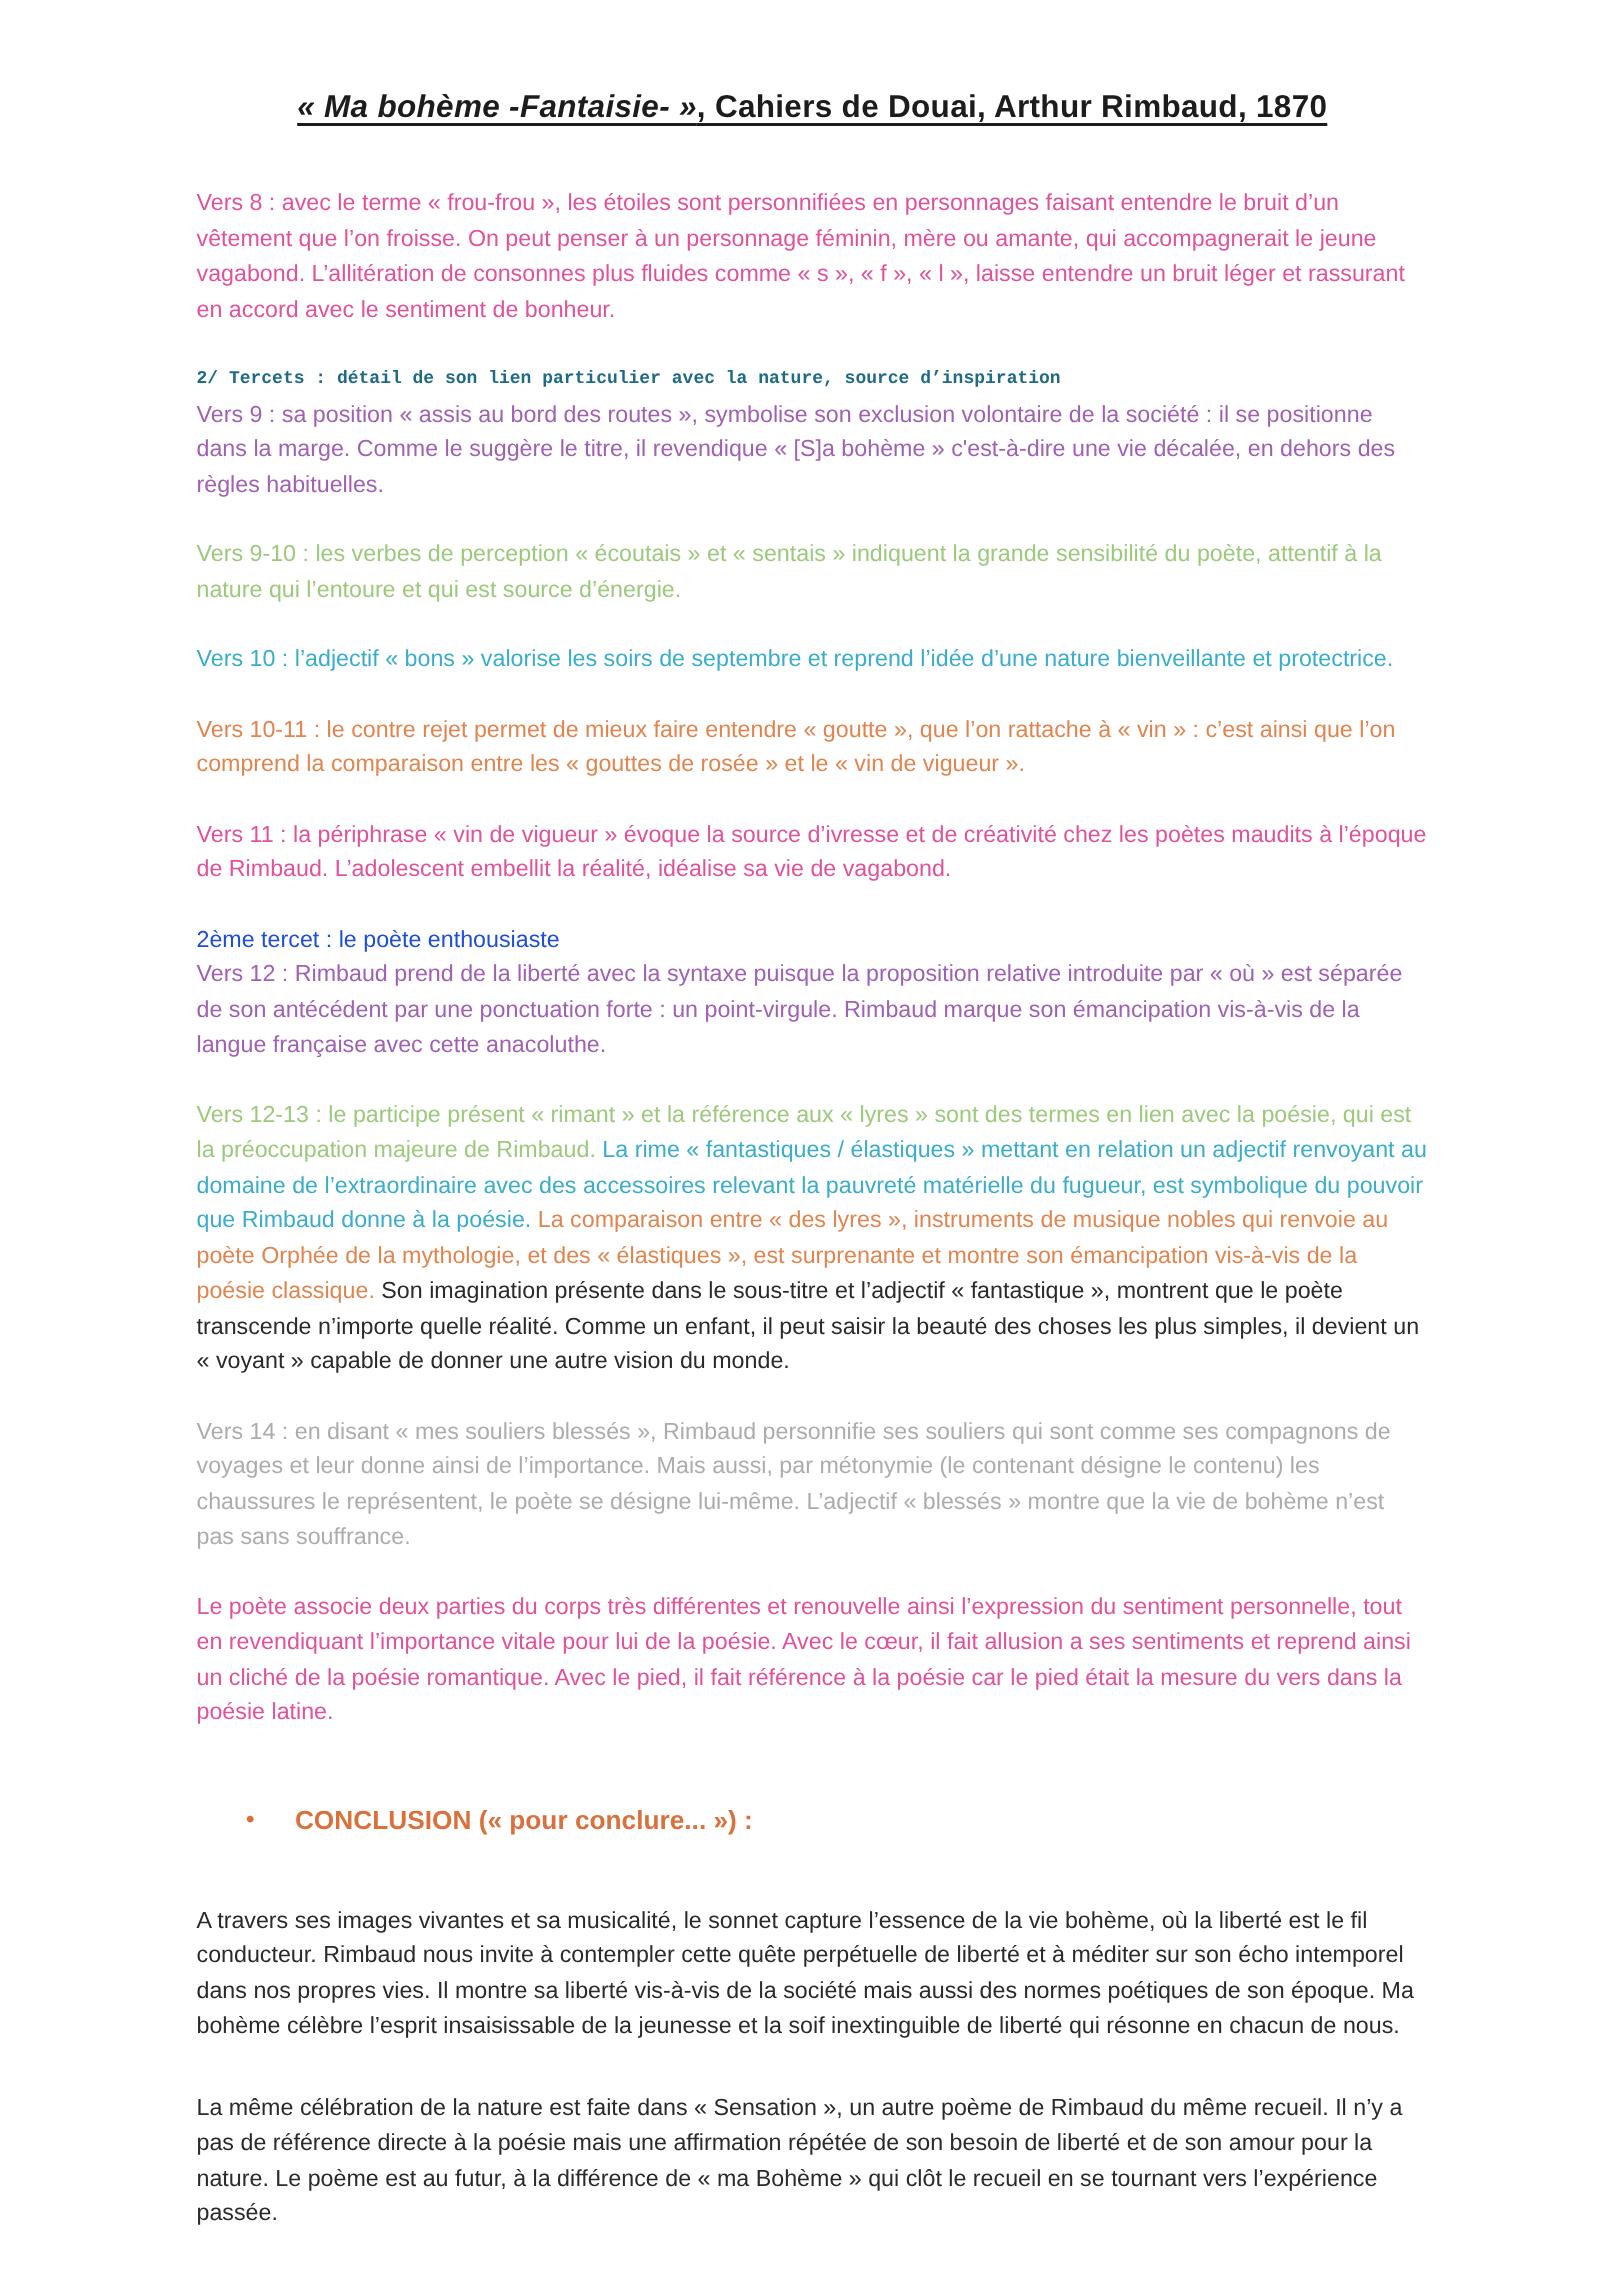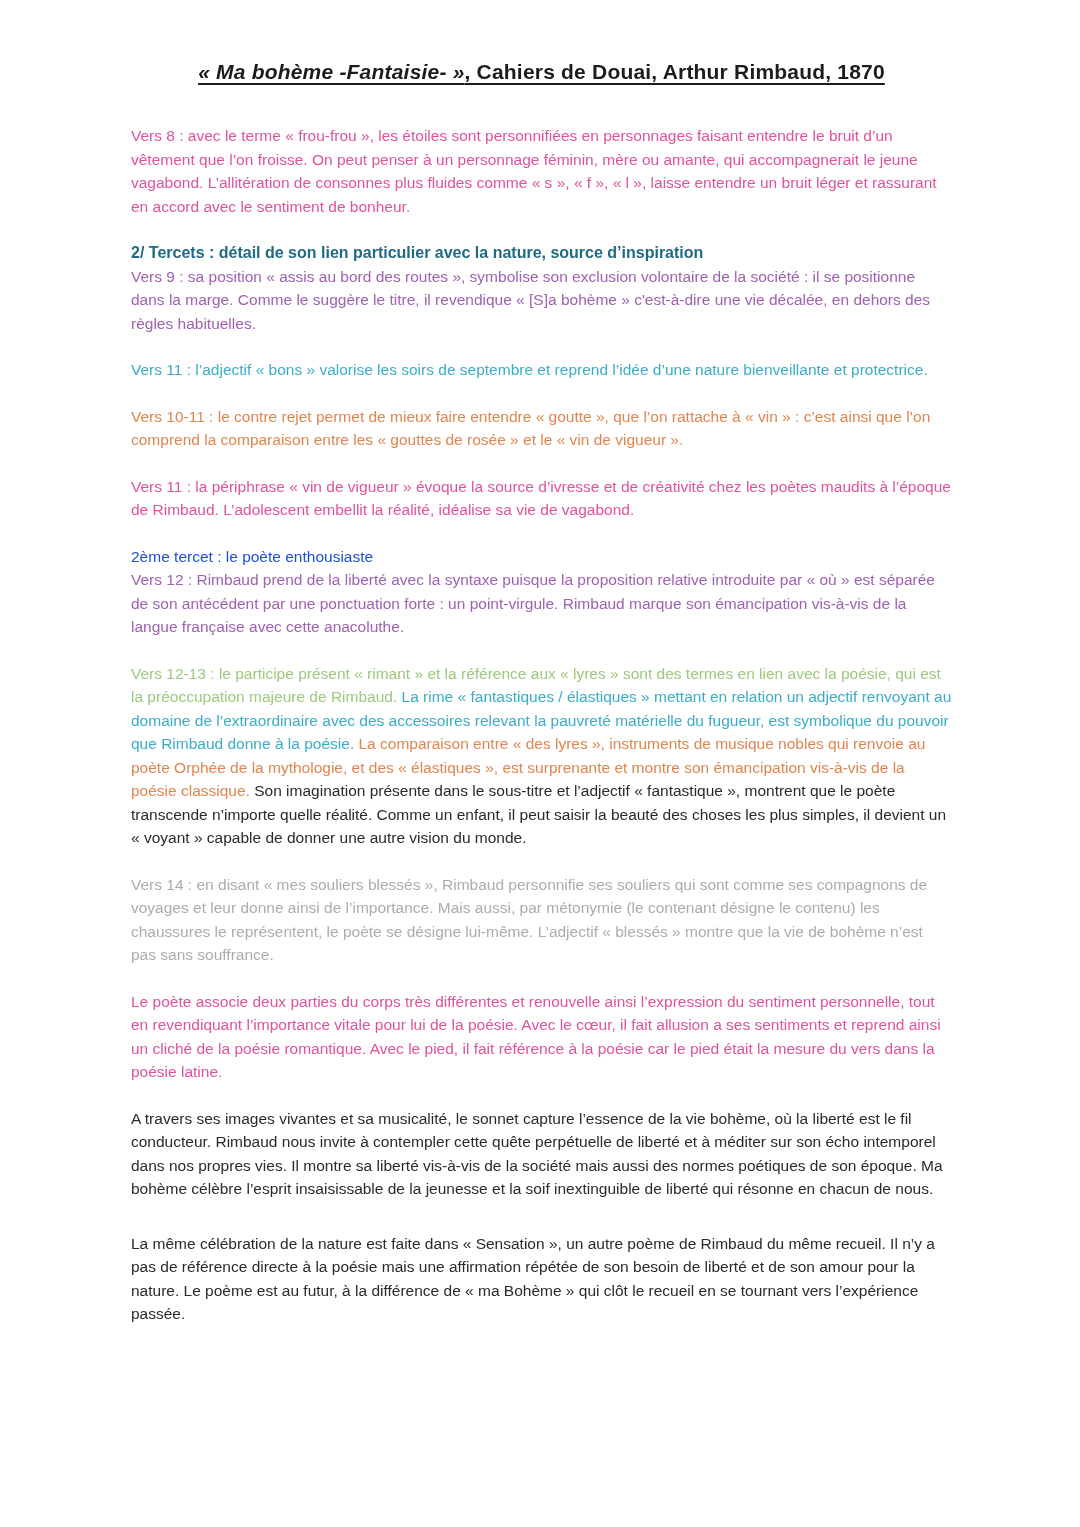--- a/index.html
+++ b/index.html
@@ -35,21 +35,22 @@
   .block { margin: 0 0 23px 0; }
   .block p {
     margin: 0;
     font-size: 15.5px;
     line-height: 23.5px;
     color: #2a2a2a;
     text-align: left;
   }
   .block p.style-h2 {
     font-weight: 700;
-    font-size: 16px;
+    font-size: 12px;
+    font-family: Liberation Mono, monospace;
   }
   .block p.style-bullet-h {
     font-weight: 700;
     font-size: 17.5px;
     line-height: 24px;
     padding-left: 33px;
   }
   .bullet {
     display: inline-block;
     margin-right: 27px;
@@ -65,42 +66,48 @@
 <div class="page">
   <h1 class="title"><span class="title-underline"><span class="title-quoted">« Ma bohème -Fantaisie- »</span><span>, Cahiers de Douai, Arthur Rimbaud, 1870</span></span></h1>
   <main id="doc-body">
       <div class="block" data-block-id="vers-8">
         <p class="style-p"><span style="color: rgb(224, 82, 156);">Vers 8 : avec le terme « frou-frou », les étoiles sont personnifiées en personnages faisant entendre le bruit d’un vêtement que l’on froisse. On peut penser à un personnage féminin, mère ou amante, qui accompagnerait le jeune vagabond. L’allitération de consonnes plus fluides comme « s », « f », « l », laisse entendre un bruit léger et rassurant en accord avec le sentiment de bonheur.</span></p>
       </div>
       <div class="block" data-block-id="tercets-section">
         <p class="style-h2"><span style="color: rgb(31, 106, 132);">2/ Tercets : détail de son lien particulier avec la nature, source d’inspiration</span></p>
         <p class="style-p"><span style="color: rgb(160, 97, 179);">Vers 9 : sa position « assis au bord des routes », symbolise son exclusion volontaire de la société : il se positionne dans la marge. Comme le suggère le titre, il revendique « [S]a bohème » c'est-à-dire une vie décalée, en dehors des règles habituelles.</span></p>
       </div>
+      <div class="block" data-block-id="vers-9-10">
+        <p class="style-p"><span style="color: rgb(156, 201, 124);">Vers 9-10 : les verbes de perception « écoutais » et « sentais » indiquent la grande sensibilité du poète, attentif à la nature qui l’entoure et qui est source d’énergie.</span></p>
+      </div>
       <div class="block" data-block-id="vers-10">
-        <p class="style-p"><span style="color: rgb(58, 173, 203);">Vers 11 : l’adjectif « bons » valorise les soirs de septembre et reprend l’idée d’une nature bienveillante et protectrice.</span></p>
+        <p class="style-p"><span style="color: rgb(58, 173, 203);">Vers 10 : l’adjectif « bons » valorise les soirs de septembre et reprend l’idée d’une nature bienveillante et protectrice.</span></p>
       </div>
       <div class="block" data-block-id="vers-10-11">
         <p class="style-p"><span style="color: rgb(224, 133, 79);">Vers 10-11 : le contre rejet permet de mieux faire entendre « goutte », que l’on rattache à « vin » : c’est ainsi que l’on comprend la comparaison entre les « gouttes de rosée » et le « vin de vigueur ».</span></p>
       </div>
       <div class="block" data-block-id="vers-11">
         <p class="style-p"><span style="color: rgb(224, 82, 156);">Vers 11 : la périphrase « vin de vigueur » évoque la source d’ivresse et de créativité chez les poètes maudits à l’époque de Rimbaud. L’adolescent embellit la réalité, idéalise sa vie de vagabond.</span></p>
       </div>
       <div class="block" data-block-id="tercet-2">
         <p class="style-p"><span style="color: #1d4ed8;">2ème tercet : le poète enthousiaste</span></p>
         <p class="style-p"><span style="color: rgb(160, 97, 179);">Vers 12 : Rimbaud prend de la liberté avec la syntaxe puisque la proposition relative introduite par « où » est séparée de son antécédent par une ponctuation forte : un point-virgule. Rimbaud marque son émancipation vis-à-vis de la langue française avec cette anacoluthe.</span></p>
       </div>
       <div class="block" data-block-id="vers-12-13">
         <p class="style-p"><span style="color: rgb(156, 201, 124);">Vers 12-13 : le participe présent « rimant » et la référence aux « lyres » sont des termes en lien avec la poésie, qui est la préoccupation majeure de Rimbaud. </span><span style="color: rgb(58, 173, 203);">La rime « fantastiques / élastiques » mettant en relation un adjectif renvoyant au domaine de l’extraordinaire avec des accessoires relevant la pauvreté matérielle du fugueur, est symbolique du pouvoir que Rimbaud donne à la poésie. </span><span style="color: rgb(224, 133, 79);">La comparaison entre « des lyres », instruments de musique nobles qui renvoie au poète Orphée de la mythologie, et des « élastiques », est surprenante et montre son émancipation vis-à-vis de la poésie classique. </span><span style="color: rgb(42, 42, 42);">Son imagination présente dans le sous-titre et l’adjectif « fantastique », montrent que le poète transcende n’importe quelle réalité. Comme un enfant, il peut saisir la beauté des choses les plus simples, il devient un « voyant » capable de donner une autre vision du monde.</span></p>
       </div>
       <div class="block" data-block-id="vers-14">
         <p class="style-p"><span style="color: rgb(172, 172, 172);">Vers 14 : en disant « mes souliers blessés », Rimbaud personnifie ses souliers qui sont comme ses compagnons de voyages et leur donne ainsi de l’importance. Mais aussi, par métonymie (le contenant désigne le contenu) les chaussures le représentent, le poète se désigne lui-même. L’adjectif « blessés » montre que la vie de bohème n’est pas sans souffrance.</span></p>
       </div>
       <div class="block" data-block-id="coeur-pied">
         <p class="style-p"><span style="color: rgb(224, 82, 156);">Le poète associe deux parties du corps très différentes et renouvelle ainsi l’expression du sentiment personnelle, tout en revendiquant l’importance vitale pour lui de la poésie. Avec le cœur, il fait allusion a ses sentiments et reprend ainsi un cliché de la poésie romantique. Avec le pied, il fait référence à la poésie car le pied était la mesure du vers dans la poésie latine.</span></p>
       </div>
+      <div class="block" data-block-id="conclusion-heading">
+        <p class="style-bullet-h"><span class="bullet" style="color: rgb(217, 113, 61);">•</span><span style="color: rgb(217, 113, 61);">CONCLUSION (« pour conclure... ») :</span></p>
+      </div>
       <div class="block" data-block-id="conclusion-body">
         <p class="style-p"><span style="color: rgb(42, 42, 42);">A travers ses images vivantes et sa musicalité, le sonnet capture l’essence de la vie bohème, où la liberté est le fil conducteur. Rimbaud nous invite à contempler cette quête perpétuelle de liberté et à méditer sur son écho intemporel dans nos propres vies. Il montre sa liberté vis-à-vis de la société mais aussi des normes poétiques de son époque. Ma bohème célèbre l’esprit insaisissable de la jeunesse et la soif inextinguible de liberté qui résonne en chacun de nous.</span></p>
       </div>
       <div class="block" data-block-id="conclusion-final">
         <p class="style-p"><span style="color: rgb(42, 42, 42);">La même célébration de la nature est faite dans « Sensation », un autre poème de Rimbaud du même recueil. Il n’y a pas de référence directe à la poésie mais une affirmation répétée de son besoin de liberté et de son amour pour la nature. Le poème est au futur, à la différence de « ma Bohème » qui clôt le recueil en se tournant vers l’expérience passée.</span></p>
       </div>
     </main>
 </div>
 
 </body></html>

